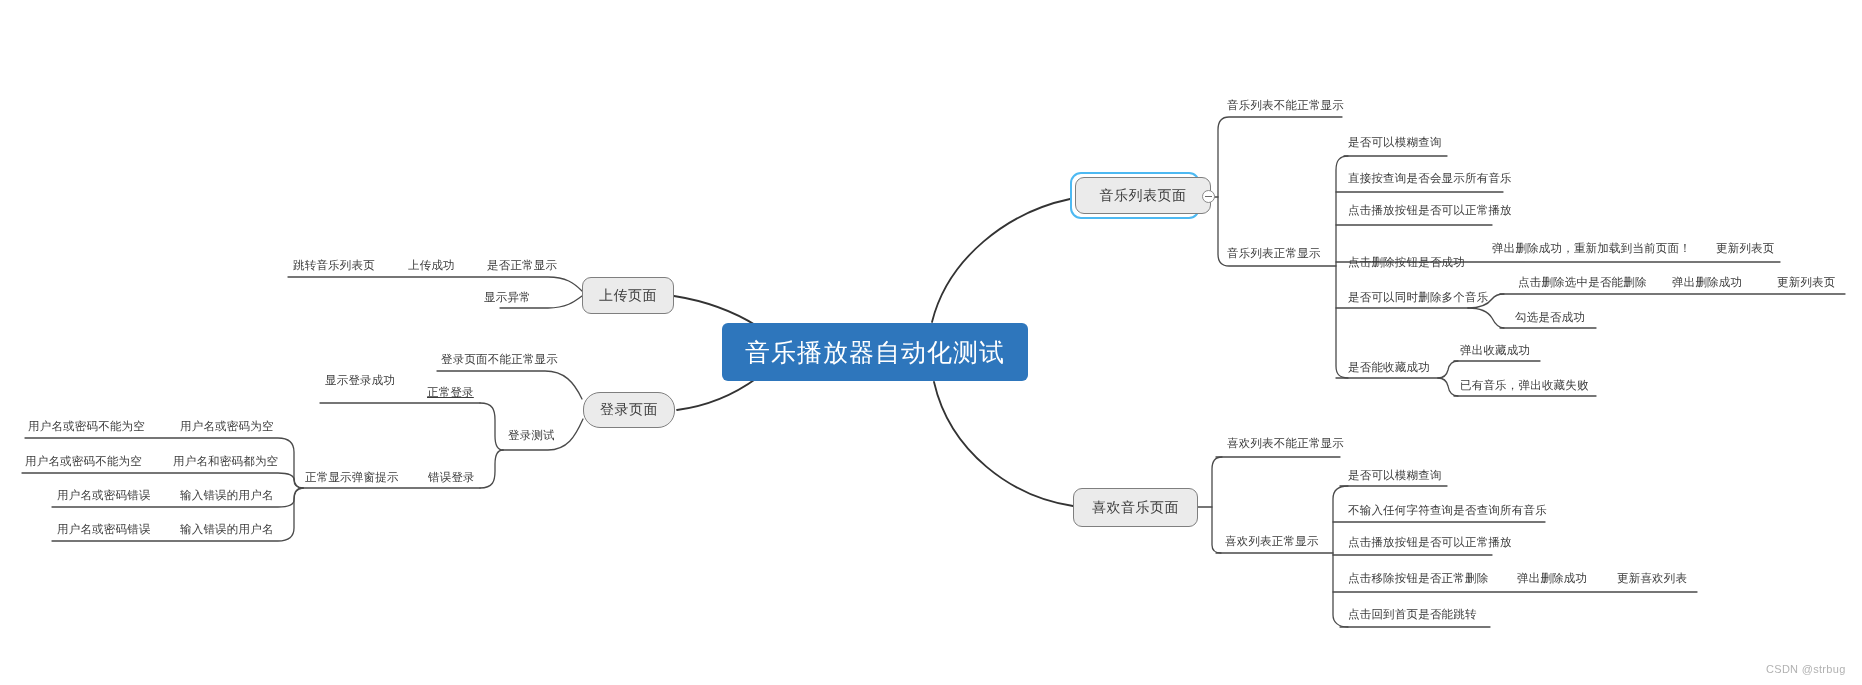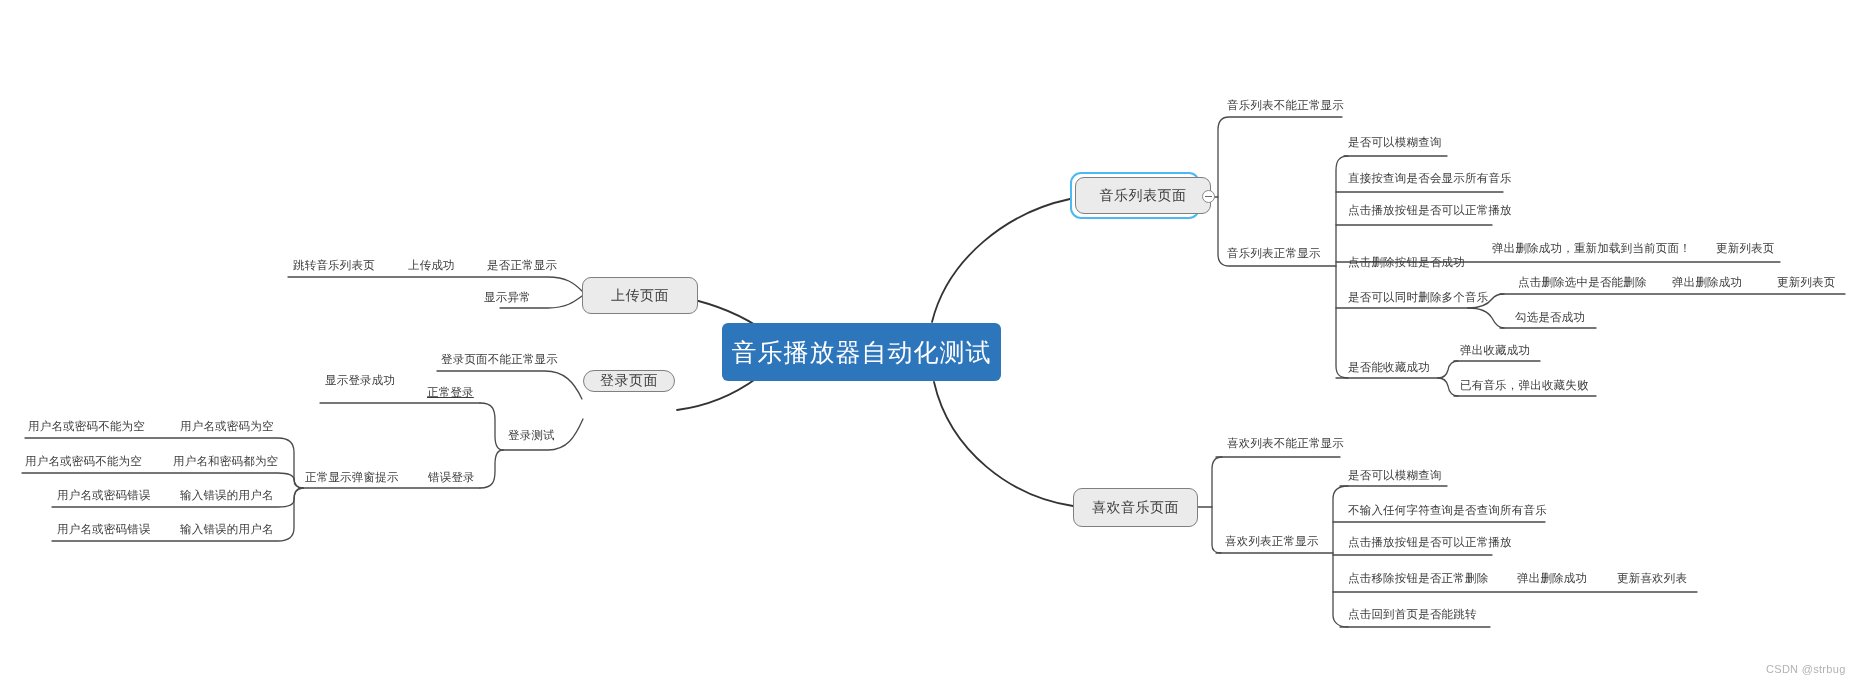--- a/index.html
+++ b/index.html
@@ -11,21 +11,21 @@
   .lbl{
     position:absolute;font-size:11.5px;line-height:13px;color:#3b3b3b;
     white-space:nowrap;letter-spacing:0.2px;cursor:default;
   }
   .topic{
     position:absolute;display:flex;align-items:center;justify-content:center;
     background:#ebebeb;border:1.5px solid #7f7f7f;border-radius:9px;
     font-size:14px;color:#3c3c3c;letter-spacing:0.5px;box-sizing:border-box;
   }
   .central{
-    position:absolute;left:722px;top:323px;width:279px;height:58px;
+    position:absolute;left:722px;top:323px;width:306px;height:58px;
     display:flex;align-items:center;justify-content:center;
     background:#2e76bc;border-radius:6px;color:#ffffff;
     font-size:25px;font-weight:500;letter-spacing:1px;
   }
   .selection{
     position:absolute;left:1070px;top:172px;width:130px;height:47px;
     border:2px solid #4db9f2;border-radius:11px;box-sizing:border-box;
   }
   .toggle{
     position:absolute;left:1202px;top:190px;width:13px;height:13px;
@@ -93,22 +93,22 @@
       <path d="M 1340 486 H 1447"></path>
       <path d="M 1333 522 H 1545"></path>
       <path d="M 1333 555 H 1492"></path>
       <path d="M 1333 592 H 1697"></path>
       <path d="M 1340 627 H 1490"></path>
     </g>
   </svg>
 
   <div class="central">音乐播放器自动化测试</div>
 
-  <div class="topic" style="left:582px;top:277px;width:116px;height:37px;">上传页面</div>
-  <div class="topic" style="left:583px;top:370px;width:92px;height:22px;border-radius:17px;">登录页面</div>
+  <div class="topic" style="left:582px;top:277px;width:92px;height:37px;">上传页面</div>
+  <div class="topic" style="left:583px;top:392px;width:92px;height:36px;border-radius:17px;">登录页面</div>
   <div class="selection"></div>
   <div class="topic" style="left:1075px;top:177px;width:136px;height:37px;">音乐列表页面</div>
   <div class="toggle"></div>
   <div class="topic" style="left:1073px;top:488px;width:125px;height:39px;">喜欢音乐页面</div>
 
   <div class="lbl" style="left:293px;top:259px;">跳转音乐列表页</div>
   <div class="lbl" style="left:408px;top:259px;">上传成功</div>
   <div class="lbl" style="left:487px;top:259px;">是否正常显示</div>
   <div class="lbl" style="left:484px;top:291px;">显示异常</div>
 

